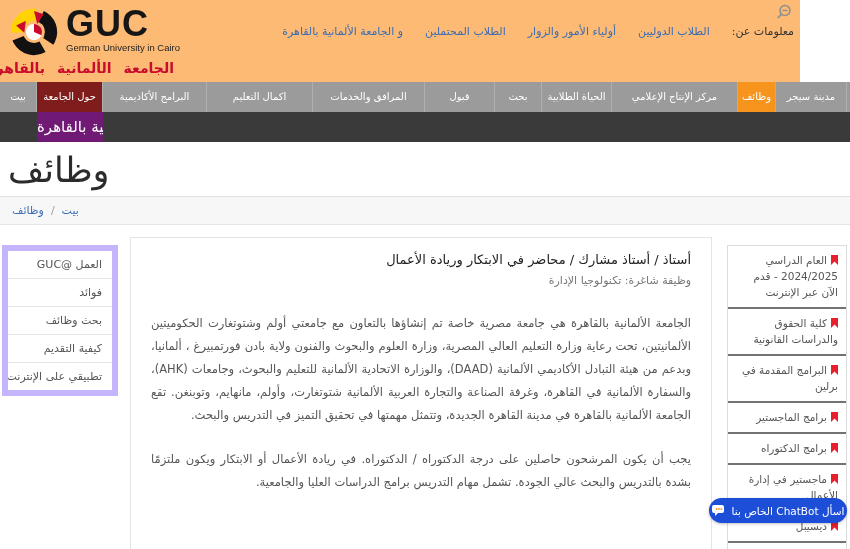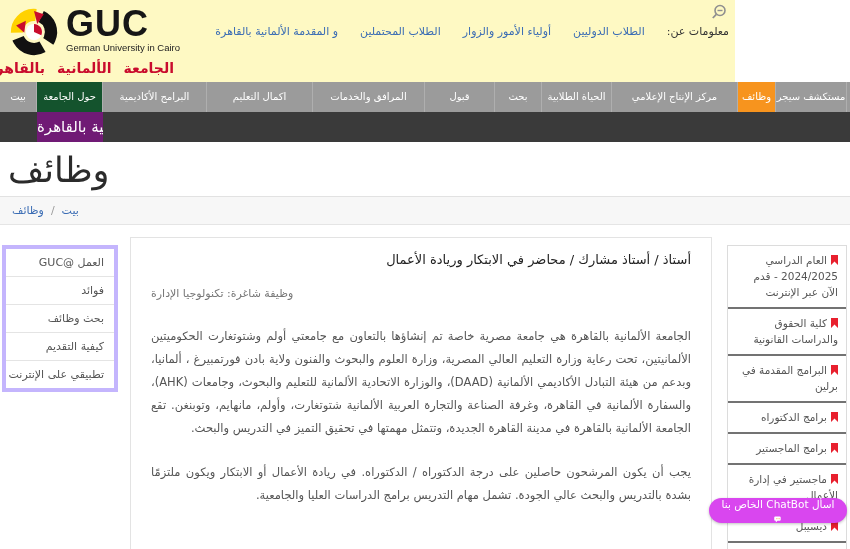--- a/index.html
+++ b/index.html
@@ -1,37 +1,37 @@
 <!DOCTYPE html>
 <html lang="ar"><head>
 <meta charset="utf-8">
 <style>
   * { margin:0; padding:0; box-sizing:border-box; }
   html,body { background:#fff; }
   body { font-family:"DejaVu Sans", sans-serif; }
   .page { position:relative; width:850px; height:549px; overflow:hidden; background:#fff; }
 
   
-  .header { position:absolute; left:0; top:0; width:735px; height:82px; background:#fef9c3;padding-left:20px; }
+  .header { position:absolute; left:0; top:0; width:800px; height:82px; background:#fdba74;padding-left:20px; }
   .logo { position:absolute; left:8px; top:4px; width:200px; height:74px; cursor:pointer; }
   .logo-mark { position:absolute; left:0; top:2px; }
   .logo-texts { position:absolute; left:58px; top:0; }
   .logo-acronym { font-family:"Liberation Sans", sans-serif; font-size:36px; font-weight:bold; color:#161616; letter-spacing:1px; line-height:40px; }
   .logo-sub { font-family:"Liberation Sans", sans-serif; font-size:9.5px; color:#222; margin-top:-2px; }
   .logo-arabic { position:absolute; left:-6px; top:56px; width:172px; font-size:14px; font-weight:bold; color:#c90c2d; white-space:nowrap; letter-spacing:0.5px; word-spacing:7px; direction:rtl; }
   .search-btn { position:absolute; right:6px; top:4px; width:18px; height:18px; cursor:pointer; }
   .audience { position:absolute; right:6px; top:25px; display:flex; gap:22px; align-items:center; font-size:11px; white-space:nowrap; }
   .audience a { color:#3a6cb4; text-decoration:none; }
   .aud-label { color:#333; }
 
   
   .mainnav { position:absolute; left:0; top:82px; width:908px; height:30px; background:#9b9b9b; display:flex; direction:ltr; }
   .nav-item { height:30px; line-height:30px; text-align:center; color:#fff; font-size:10px; border-right:1px solid #afafaf; cursor:pointer; overflow:hidden; white-space:nowrap; }
   .nav-item:nth-child(1){width:37px;}
-  .nav-item:nth-child(2){width:66px; background:#14532d;}
+  .nav-item:nth-child(2){width:66px; background:#7f1d1d;}
   .nav-item:nth-child(3){width:104px;}
   .nav-item:nth-child(4){width:106px;}
   .nav-item:nth-child(5){width:112px;}
   .nav-item:nth-child(6){width:70px;}
   .nav-item:nth-child(7){width:47px;}
   .nav-item:nth-child(8){width:70px;}
   .nav-item:nth-child(9){width:126px;}
   .nav-item:nth-child(10){width:38px; background:#f7941e;}
   .nav-item:nth-child(11){width:71px;}
   .nav-item:nth-child(12){width:61px;}
@@ -39,39 +39,39 @@
   .subnav-item { position:absolute; left:37px; top:0; width:66px; height:30px; line-height:30px; background:#701a75; color:#fff; font-size:15px; text-align:center; white-space:nowrap; overflow:hidden; cursor:pointer; }
 
   
   .title-band { position:absolute; left:0; top:142px; width:850px; height:54px; background:#fff; }
   .page-title { font-family:"DejaVu Serif", serif; font-weight:normal; font-size:35px; color:#2b2b2b; padding:6px 0 0 8px; line-height:44px; }
   .breadcrumb { position:absolute; left:0; top:196px; width:850px; height:29px; background:#f7f7f7; border-top:1px solid #e2e2e2; border-bottom:1px solid #e5e5e5; font-size:11px; line-height:27px; padding-left:12px; direction:rtl; display:flex; justify-content:flex-end; gap:7px; }
   .breadcrumb a { color:#3a6cb4; text-decoration:none; }
   .crumb-sep { color:#999; }
 
   
-  .left-sidebar { position:absolute; left:2px; top:245px; width:116px; background:#fff; border:4px solid #c4b5fd; }
+  .left-sidebar { position:absolute; left:2px; top:245px; width:116px; background:#fff; border:6px solid #c4b5fd; }
   .ls-item { direction:rtl; text-align:right; font-size:11px; color:#555; line-height:27px; padding:0 10px; border-bottom:1px solid #e4e4e4; cursor:pointer; white-space:nowrap; overflow:hidden; }
   .ls-item:last-child { border-bottom:none;text-align:center; }
 
   
   .job-card { position:absolute; left:130px; top:237px; width:582px; height:400px; background:#fff; border:1px solid #e3e3e3; padding:14px 20px; direction:rtl; }
   .job-title { font-size:13px; font-weight:normal; color:#222; text-align:right; }
-  .job-vacancy { font-size:11px; color:#777; margin-top:20px; text-align:left; }
+  .job-vacancy { font-size:11px; color:#777; margin-top:7px; text-align:right; }
   .job-ref { font-size:11px; font-weight:bold; color:#444; margin-top:17px; text-align:right; }
   .job-par { font-size:11.5px; color:#555; line-height:23px; text-align:justify; margin-top:25px; }
   .job-par2 { margin-top:21px; }
 
   
   .right-sidebar { position:absolute; left:727px; top:245px; width:120px; height:330px; background:#fff; border:1px solid #dcdcdc; }
   .rs-item { display:block; direction:rtl; text-align:right; font-size:10.5px; color:#555; line-height:16px; padding:6px 8px 7px; border-bottom:2px solid #737373; text-decoration:none; cursor:pointer; }
   .rs-item .flag-icon { display:inline-block; width:7px; height:10px; background:#e8202e; vertical-align:-1px; margin-left:4px; clip-path:polygon(0 0,100% 0,100% 100%,50% 65%,0 100%); }
 
   
-  .chatbot { position:absolute; left:709px; top:498px; width:138px; height:25px; background:#d946ef; border:none; border-radius:13px; color:#fff; font-family:"DejaVu Sans", sans-serif; font-size:10.5px; display:flex; direction:rtl; align-items:center; justify-content:center; gap:6px; cursor:pointer; box-shadow:0 1px 3px rgba(0,0,0,0.25); z-index:5; white-space:nowrap;flex-direction:column; }
+  .chatbot { position:absolute; left:709px; top:498px; width:138px; height:25px; background:#1d4ed8; border:none; border-radius:13px; color:#fff; font-family:"DejaVu Sans", sans-serif; font-size:10.5px; display:flex; direction:rtl; align-items:center; justify-content:center; gap:6px; cursor:pointer; box-shadow:0 1px 3px rgba(0,0,0,0.25); z-index:5; white-space:nowrap; }
 </style>
 </head>
 <body>
 
 <div class="page">
 
   <div class="header">
     <div class="logo">
       <svg class="logo-mark" width="52" height="52" viewBox="0 0 64 64">
         <circle cx="32" cy="32" r="21" fill="none" stroke="#111" stroke-width="15" stroke-dasharray="36 96" transform="rotate(-65 32 32)"></circle>
@@ -95,36 +95,36 @@
         <line x1="6.5" y1="6.5" x2="11.5" y2="6.5" stroke="#8f8f8f" stroke-width="1.4"></line>
         <line x1="5.3" y1="10.3" x2="1.8" y2="14" stroke="#8f8f8f" stroke-width="1.8"></line>
       </svg>
     </div>
 
     <nav class="audience" dir="rtl">
       <span class="aud-label">معلومات عن:</span>
       <a href="#">الطلاب الدوليين</a>
       <a href="#">أولياء الأمور والزوار</a>
       <a href="#">الطلاب المحتملين</a>
-      <a href="#">و المقدمة الألمانية بالقاهرة</a>
+      <a href="#">و الجامعة الألمانية بالقاهرة</a>
     </nav>
   </div>
 
   <nav class="mainnav">
     <div class="nav-item">بيت</div>
     <div class="nav-item">حول الجامعة</div>
     <div class="nav-item">البرامج الأكاديمية</div>
     <div class="nav-item">اكمال التعليم</div>
     <div class="nav-item">المرافق والخدمات</div>
     <div class="nav-item">قبول</div>
     <div class="nav-item">بحث</div>
     <div class="nav-item">الحياة الطلابية</div>
     <div class="nav-item">مركز الإنتاج الإعلامي</div>
     <div class="nav-item">وظائف</div>
-    <div class="nav-item">مستكشف سيجر</div>
+    <div class="nav-item">مدينة سيجر</div>
     <div class="nav-item">مـ</div>
   </nav>
 
   <div class="subnav">
     <div class="subnav-item">الألمانية بالقاهرة</div>
   </div>
 
   <section class="title-band">
     <h1 class="page-title">وظائف</h1>
   </section>
@@ -148,22 +148,22 @@
     <div class="job-vacancy">وظيفة شاغرة: تكنولوجيا الإدارة</div>
     <p class="job-par">الجامعة الألمانية بالقاهرة هي جامعة مصرية خاصة تم إنشاؤها بالتعاون مع جامعتي أولم وشتوتغارت الحكوميتين الألمانيتين، تحت رعاية وزارة التعليم العالي المصرية، وزارة العلوم والبحوث والفنون ولاية بادن فورتمبيرغ ، ألمانيا، وبدعم من هيئة التبادل الأكاديمي الألمانية (DAAD)، والوزارة الاتحادية الألمانية للتعليم والبحوث، وجامعات (AHK)، والسفارة الألمانية في القاهرة، وغرفة الصناعة والتجارة العربية الألمانية شتوتغارت، وأولم، مانهايم، وتوبنغن. تقع الجامعة الألمانية بالقاهرة في مدينة القاهرة الجديدة، وتتمثل مهمتها في تحقيق التميز في التدريس والبحث.</p>
     <p class="job-par job-par2">يجب أن يكون المرشحون حاصلين على درجة الدكتوراه / الدكتوراه. في ريادة الأعمال أو الابتكار ويكون ملتزمًا بشدة بالتدريس والبحث عالي الجودة. تشمل مهام التدريس برامج الدراسات العليا والجامعية.</p>
 
   </main>
 
   <aside class="right-sidebar">
     <a href="#" class="rs-item"><span class="flag-icon"></span><span>العام الدراسي 2024/2025 - قدم الآن عبر الإنترنت</span></a>
     <a href="#" class="rs-item"><span class="flag-icon"></span><span>كلية الحقوق والدراسات القانونية</span></a>
     <a href="#" class="rs-item"><span class="flag-icon"></span><span>البرامج المقدمة في برلين</span></a>
+    <a href="#" class="rs-item"><span class="flag-icon"></span><span>برامج الماجستير</span></a>
     <a href="#" class="rs-item"><span class="flag-icon"></span><span>برامج الدكتوراه</span></a>
-    <a href="#" class="rs-item"><span class="flag-icon"></span><span>برامج الماجستير</span></a>
     <a href="#" class="rs-item"><span class="flag-icon"></span><span>ماجستير في إدارة الأعمال</span></a>
     <a href="#" class="rs-item"><span class="flag-icon"></span><span>ديسيبل</span></a>
     <a href="#" class="rs-item"><span class="flag-icon"></span><span>الدبلومات العليا</span></a>
 
   </aside>
 
   <button class="chatbot">
     <span>اسأل ChatBot الخاص بنا</span>
     <svg width="14" height="13" viewBox="0 0 14 13">
       <path d="M2 1 h8 a2 2 0 0 1 2 2 v4 a2 2 0 0 1 -2 2 h-4 l-3 3 v-3 h-1 a2 2 0 0 1 -2 -2 v-4 a2 2 0 0 1 2 -2 Z" fill="#fff"></path>

